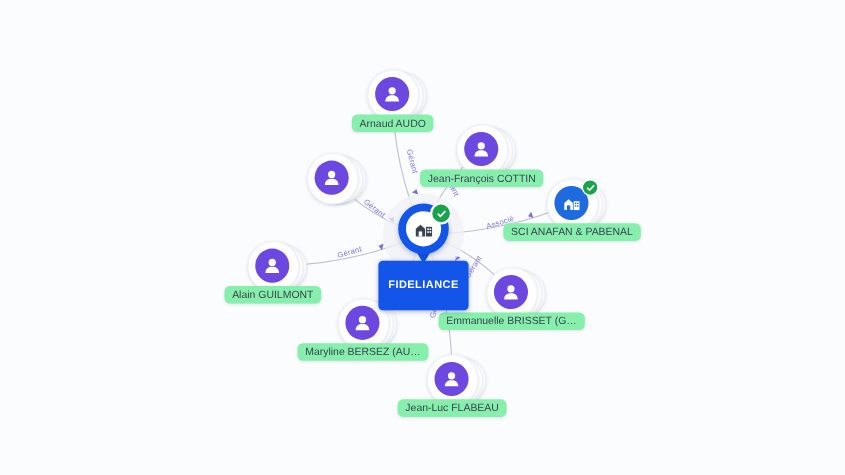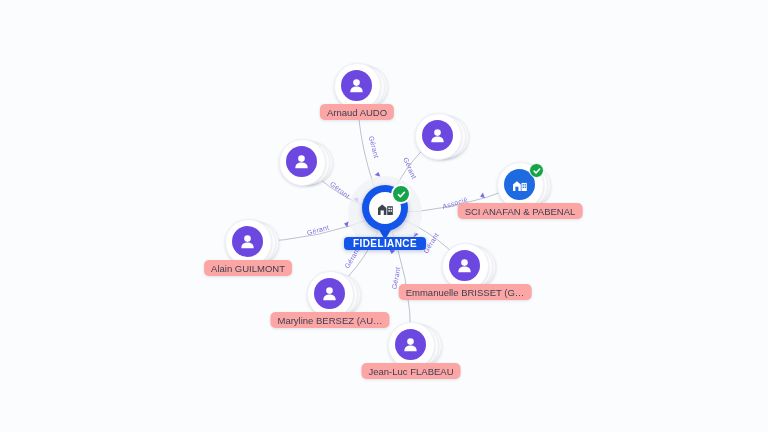--- a/index.html
+++ b/index.html
@@ -111,21 +111,21 @@
     align-items: center;
     justify-content: center;
   }
   .check-badge svg { display:block; }
 
   .node-caption {
     position: absolute;
     left: 50%;
     top: 41px;
     transform: translateX(-50%);
-    background: #fca5a5;
+    background: #86efac;
     border-radius: 5px;
     padding: 2.5px 7px;
     font-size: 9.5px;
     color: #3b3f52;
     white-space: nowrap;
     box-shadow: 0 1px 3px rgba(40,50,90,.13);
     z-index: 7;
     font-family: "Liberation Sans", sans-serif;
   }
 
@@ -193,21 +193,21 @@
     justify-content: center;
   }
   .focus-caption {
     position: absolute;
     left: 50%;
     top: 52px;
     transform: translateX(-50%);
     background: #1355e9;
     color: #ffffff;
     border-radius: 4px;
-    padding: 1px 9px;
+    padding: 17px 9px;
     font-size: 10px;
     font-weight: bold;
     letter-spacing: .4px;
     white-space: nowrap;
     box-shadow: 0 1px 4px rgba(20,50,130,.3);
     z-index: 9;
     font-family: "Liberation Sans", sans-serif;
   }
 </style>
 </head>
@@ -265,20 +265,21 @@
           <div class="stack-card c3"></div>
           <div class="stack-card c2"></div>
           <div class="stack-card c1"></div>
           <div class="avatar">
             <svg width="17" height="17" viewBox="0 0 17 17">
               <circle cx="8.5" cy="5.6" r="3.3" fill="#ffffff"></circle>
               <path d="M2.3 15.2 C2.3 11.3 5.1 9.6 8.5 9.6 C11.9 9.6 14.7 11.3 14.7 15.2 Z" fill="#ffffff"></path>
             </svg>
           </div>
         </div>
+        <div class="node-caption">Jean-François COTTIN</div>
       </div>
       <div class="node" style="left: 302px; top: 162px;">
         <div class="node-stack">
           <div class="stack-card c3"></div>
           <div class="stack-card c2"></div>
           <div class="stack-card c1"></div>
           <div class="avatar">
             <svg width="17" height="17" viewBox="0 0 17 17">
               <circle cx="8.5" cy="5.6" r="3.3" fill="#ffffff"></circle>
               <path d="M2.3 15.2 C2.3 11.3 5.1 9.6 8.5 9.6 C11.9 9.6 14.7 11.3 14.7 15.2 Z" fill="#ffffff"></path>

